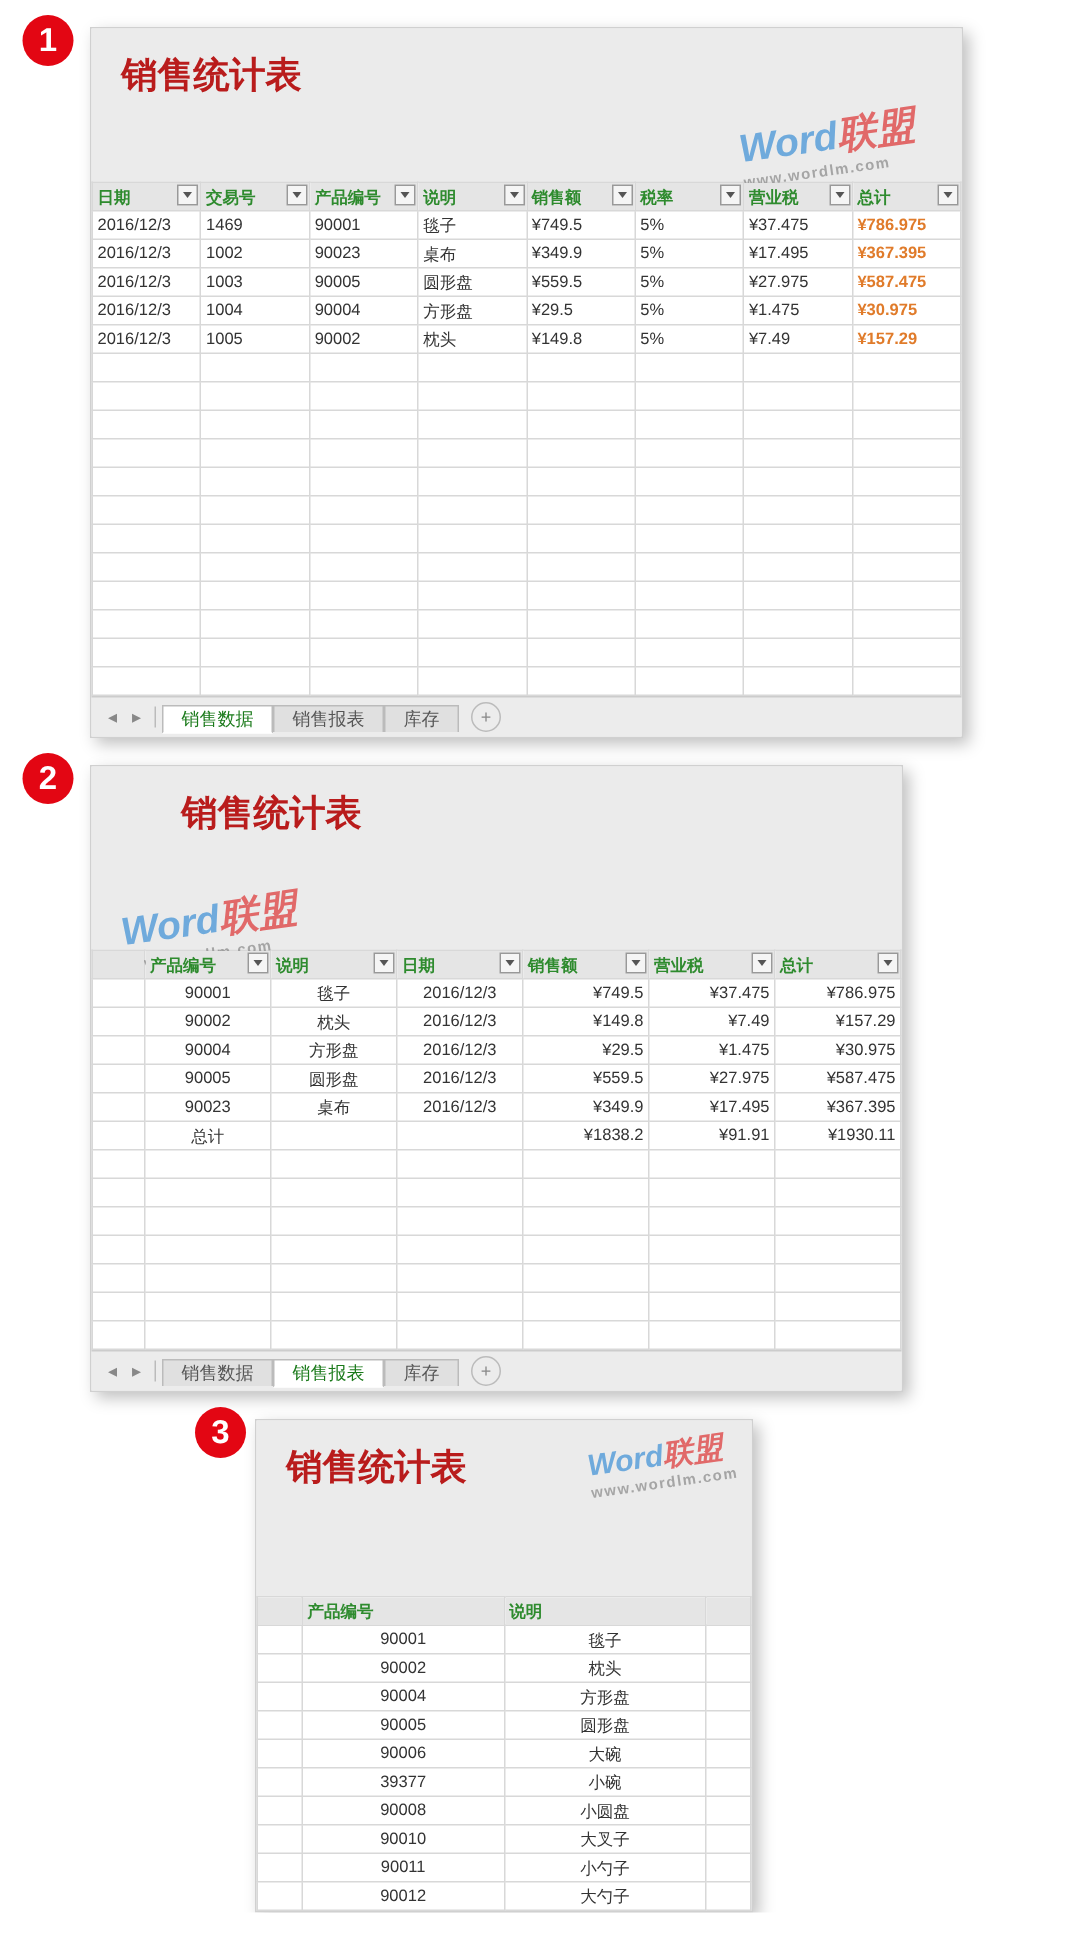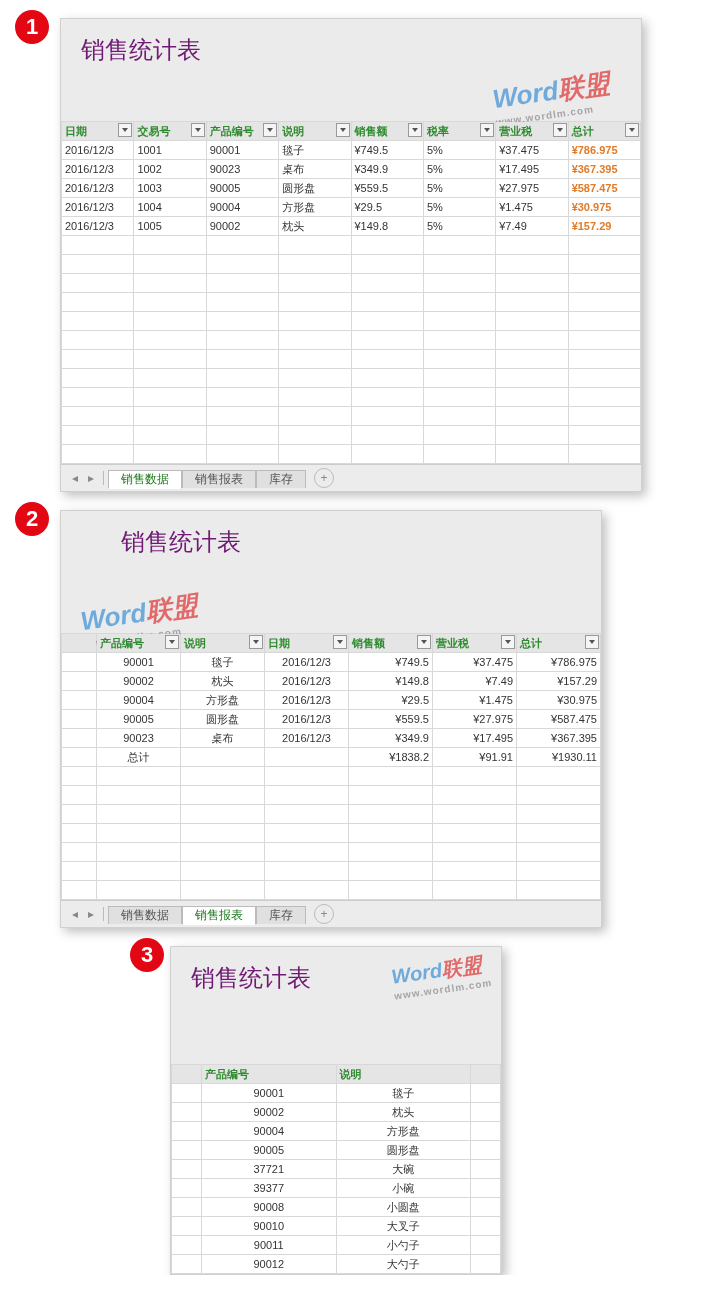--- a/index.html
+++ b/index.html
@@ -2,21 +2,21 @@
 <html><head>
 <meta charset="utf-8">
 <style>
 body{margin:0;background:#fff;font-family:"Microsoft YaHei",Arial,sans-serif;font-size:12px;color:#333;width:710px}
 .step{position:relative;margin:18px 0 0 60px}
 .badge{position:absolute;left:-45px;top:-8px;width:34px;height:34px;border-radius:50%;background:#e30613;color:#fff;font-size:22px;font-weight:700;display:flex;align-items:center;justify-content:center;z-index:5}
 .panel{position:relative;background:#fff;border:1px solid #d0d0d0;box-shadow:4px 4px 10px rgba(0,0,0,.25)}
 .p1{width:580px}.p2{width:540px}.p3{width:330px;margin-left:110px}
 .step3{margin-left:60px}
 .titlebar{background:#ebebeb;padding:15px 20px 55px 20px}
-.title{color:#701a75;font-size:24px;font-weight:400}
+.title{color:#b91c1c;font-size:24px;font-weight:700}
 .watermark{position:absolute;font-style:italic;color:#3b8fd6;opacity:.7;font-weight:700;pointer-events:none;transform:rotate(-8deg)}
 .watermark .big{font-size:26px}.watermark .red{color:#d33}.watermark .sub{display:block;font-size:10px;color:#888;font-style:normal;letter-spacing:1px}
 .grid{border-collapse:collapse;width:100%;table-layout:fixed}
 .grid td,.grid th{border:1px solid #d8d8d8;height:16px;padding:1px 3px;white-space:nowrap;overflow:hidden;font-size:11px}
 .grid th{background:#e5e5e5;text-align:left;position:relative}
 .hlabel{color:#2e8b2e;font-weight:700}
 .filter{position:absolute;right:1px;top:1px;width:12px;height:12px;border:1px solid #999;background:#f5f5f5;display:flex;align-items:center;justify-content:center}
 .filter::after{content:"";border-left:3px solid transparent;border-right:3px solid transparent;border-top:4px solid #555}
 .tot{color:#e07b2a;font-weight:700}
 .center{text-align:center}.right{text-align:right}
@@ -47,21 +47,21 @@
         <th><span class="hlabel">说明</span><span class="filter"></span></th>
         <th><span class="hlabel">销售额</span><span class="filter"></span></th>
         <th><span class="hlabel">税率</span><span class="filter"></span></th>
         <th><span class="hlabel">营业税</span><span class="filter"></span></th>
         <th><span class="hlabel">总计</span><span class="filter"></span></th>
       </tr>
       </tbody>
         <tbody id="p1body">
           <tr>
             <td>2016/12/3</td>
-            <td>1001</td>
+            <td>1469</td>
             <td>90001</td>
             <td>毯子</td>
             <td>¥749.5</td>
             <td>5%</td>
             <td>¥37.475</td>
             <td class="tot">¥786.975</td>
           </tr>
           <tr>
             <td>2016/12/3</td>
             <td>1002</td>
@@ -440,21 +440,21 @@
             <td></td>
           </tr>
           <tr>
             <td></td>
             <td class="center">90005</td>
             <td class="center">圆形盘</td>
             <td></td>
           </tr>
           <tr>
             <td></td>
-            <td class="center">37721</td>
+            <td class="center">90006</td>
             <td class="center">大碗</td>
             <td></td>
           </tr>
           <tr>
             <td></td>
             <td class="center">39377</td>
             <td class="center">小碗</td>
             <td></td>
           </tr>
           <tr>

